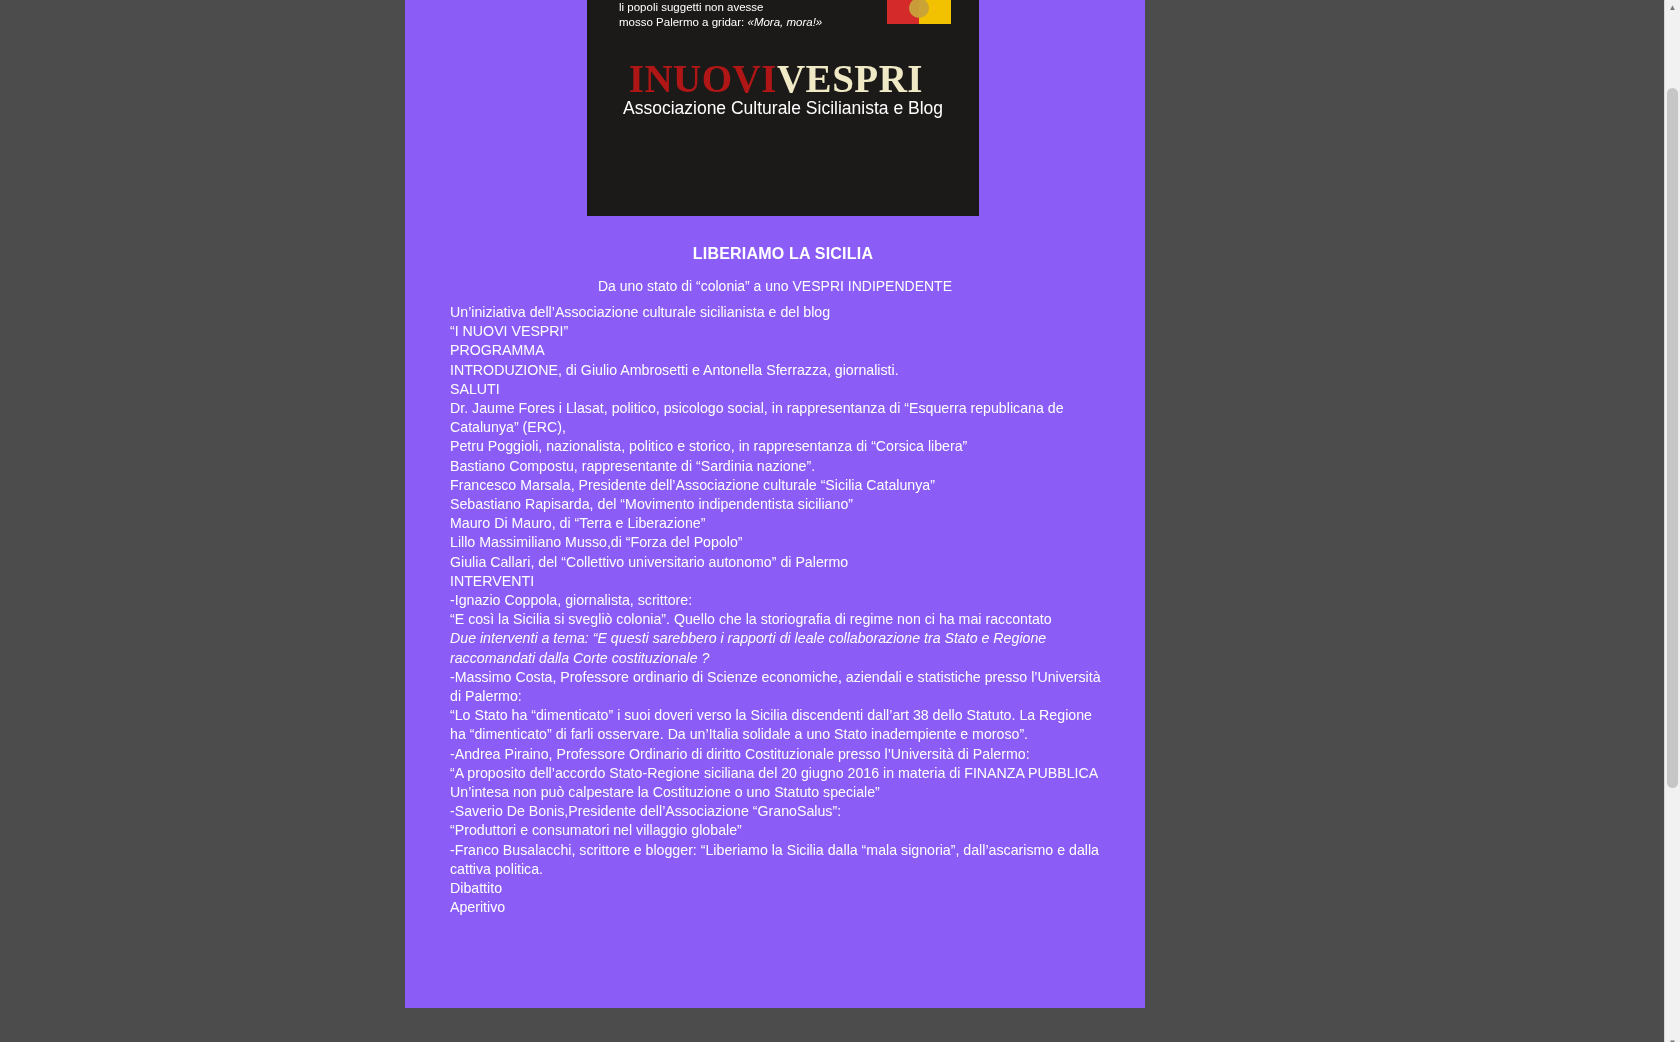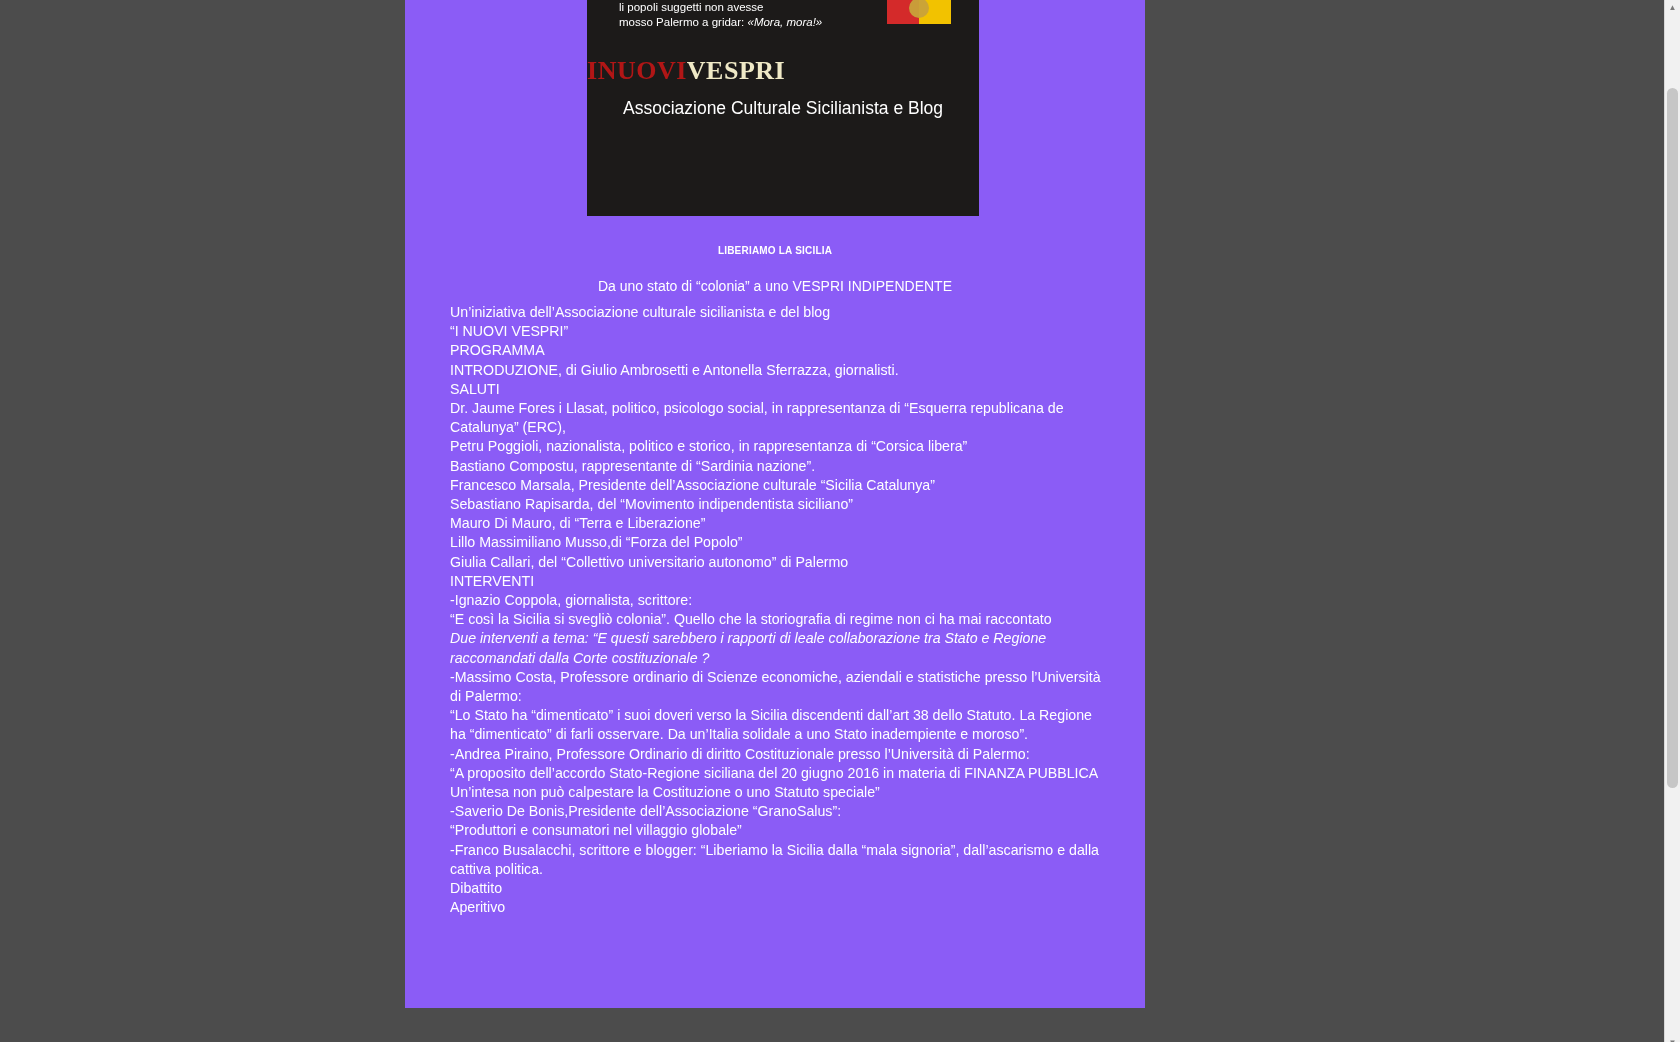--- a/index.html
+++ b/index.html
@@ -74,48 +74,48 @@
     border-radius: 50%;
     background: #c8a23a;
     opacity: .95;
   }
 
   #logo {
     position: absolute;
     left: 0;
     top: 96px;
     width: 336px;
-    text-align: left;
+    text-align: right;
     font-family: "Liberation Serif", serif;
     font-weight: bold;
-    font-size: 26px;
+    font-size: 39px;
     letter-spacing: .5px;
   }
   #logo .i { color: #b11616; }
   #logo .nuovi { color: #b11616; }
   #logo .vespri { color: #efe9c6; }
 
   #logo-sub {
     position: absolute;
     left: 0;
     top: 138px;
     width: 392px;
     text-align: center;
     font-size: 17.5px;
     color: #ffffff;
   }
 
   #title-main {
     position: absolute;
-    left: 0;
+    left: 8px;
     top: 245px;
     width: 740px;
     text-align: center;
     font-weight: bold;
-    font-size: 10px;
+    font-size: 16px;
     letter-spacing: .2px;
   }
 
   #title-sub {
     position: absolute;
     left: 0;
     top: 278px;
     width: 740px;
     text-align: center;
     font-size: 14px;

